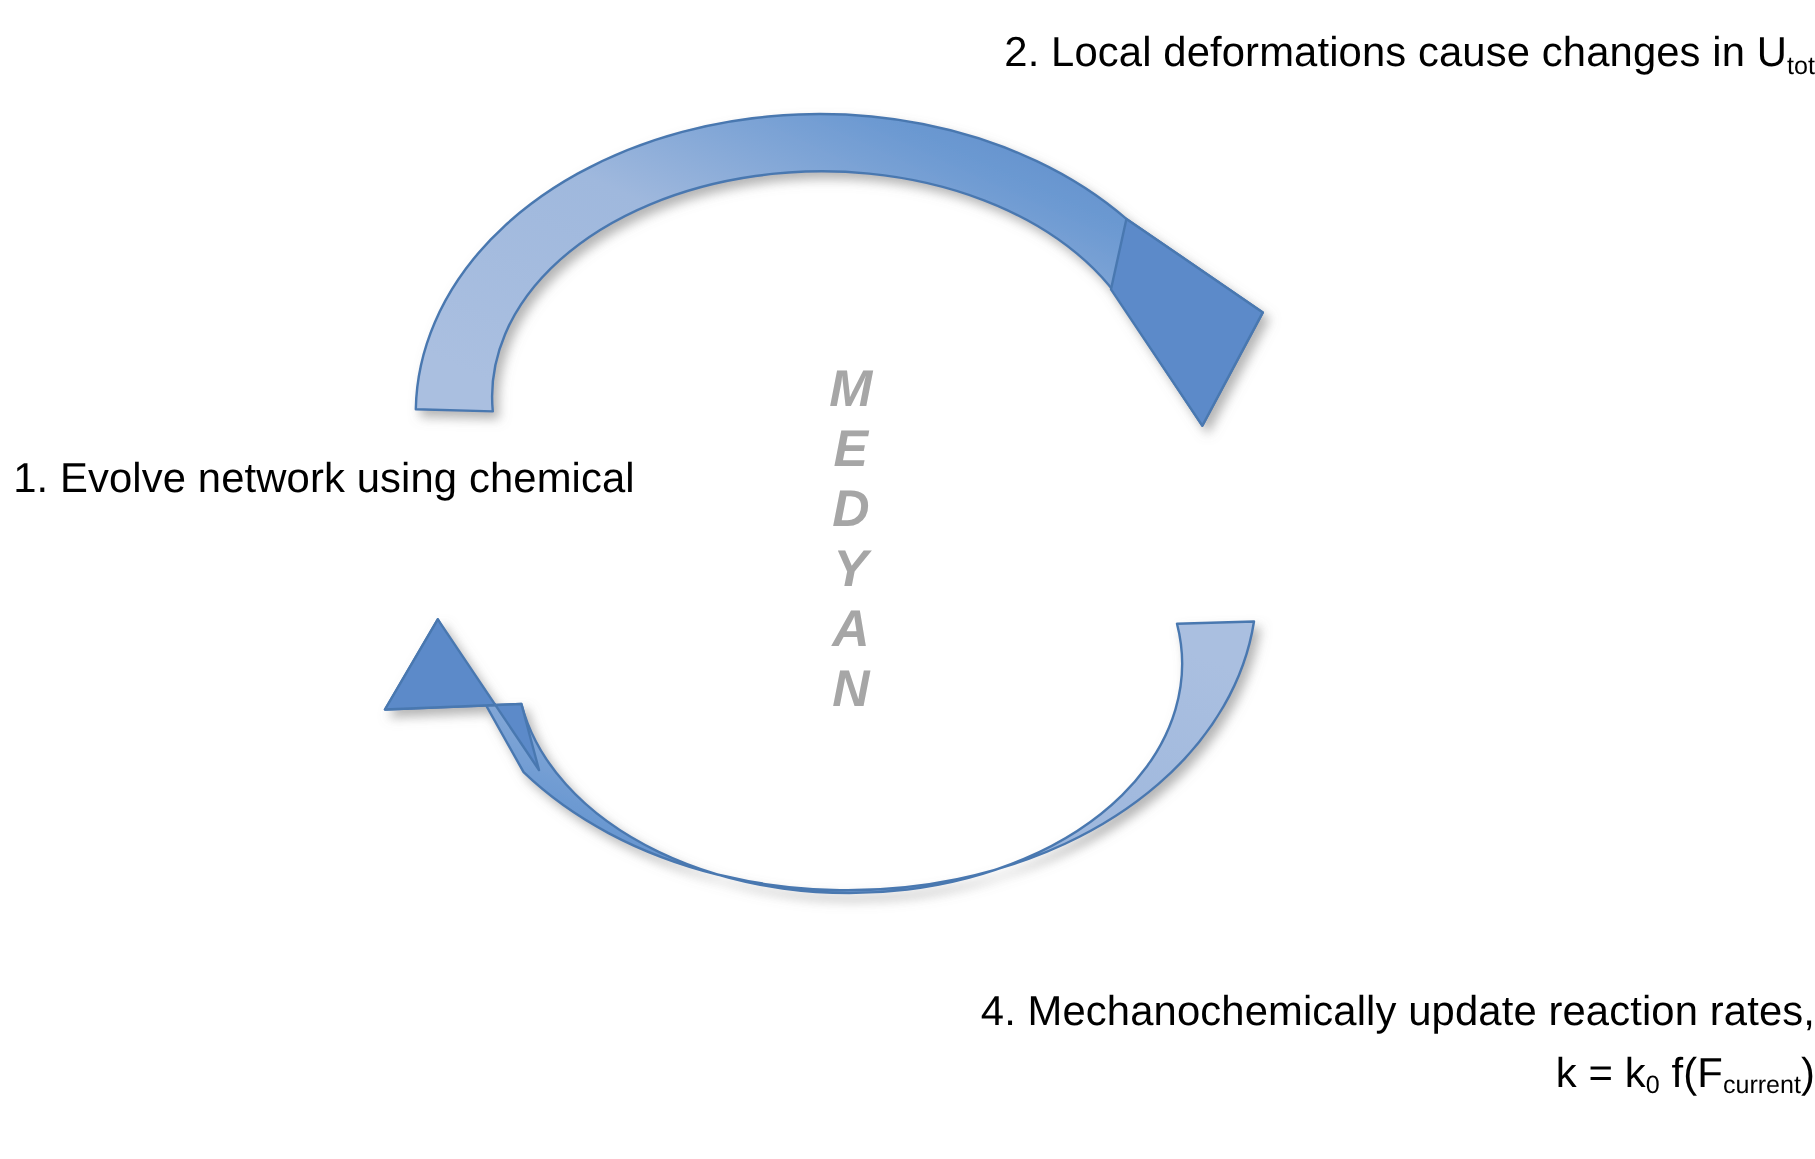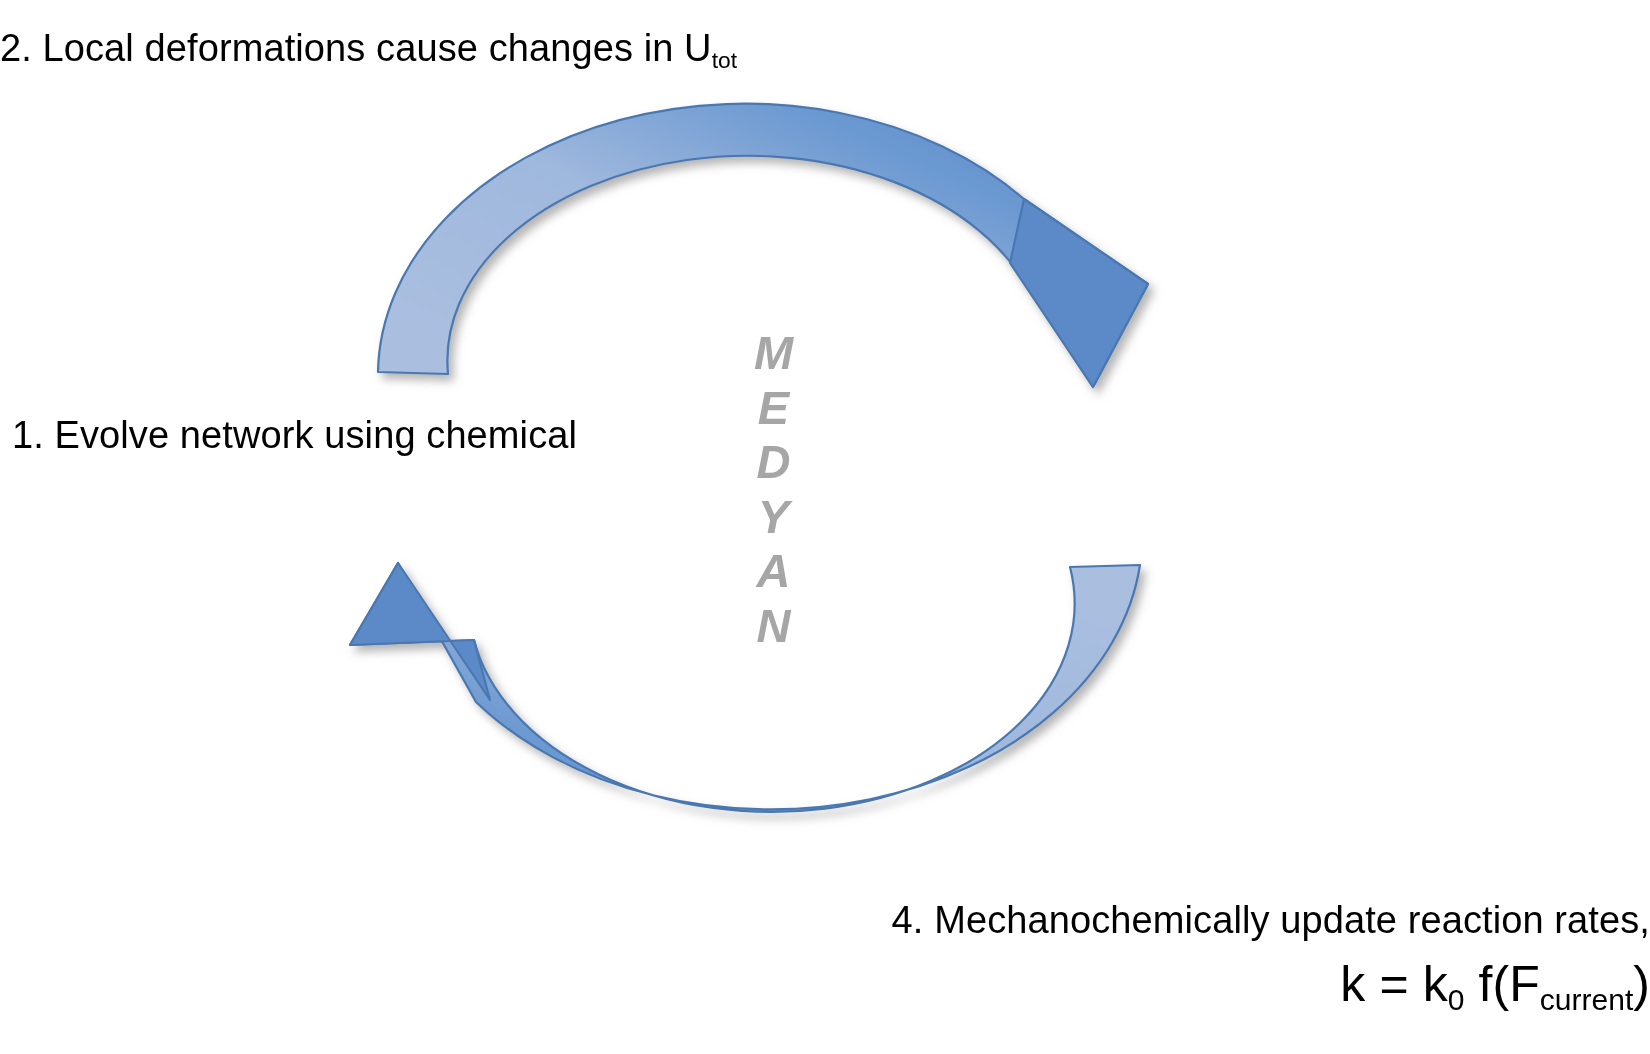--- a/index.html
+++ b/index.html
@@ -37,21 +37,21 @@
     line-height: 1.62;
     color: #000000;
     letter-spacing: 0.1px;
     white-space: nowrap;
   }
 
   #step2-text {
     top: 18px;
     left: 0;
     width: 1650px;
-    text-align: left;
+    text-align: right;
   }
 
   #step1-text {
     top: 405px;
     left: 12px;
     width: 640px;
     text-align: left;
   }
 
   #step3-text {
@@ -62,21 +62,21 @@
   }
 
   #step4-text {
     top: 890px;
     left: 0;
     width: 1650px;
     text-align: right;
   }
 
   #step4-text .formula-line {
-    font-size: 50px;
+    font-size: 38px;
     line-height: 1.28;
   }
 
   sub {
     font-size: 0.60em;
     vertical-align: baseline;
     position: relative;
     top: 0.30em;
     letter-spacing: 0;
   }

